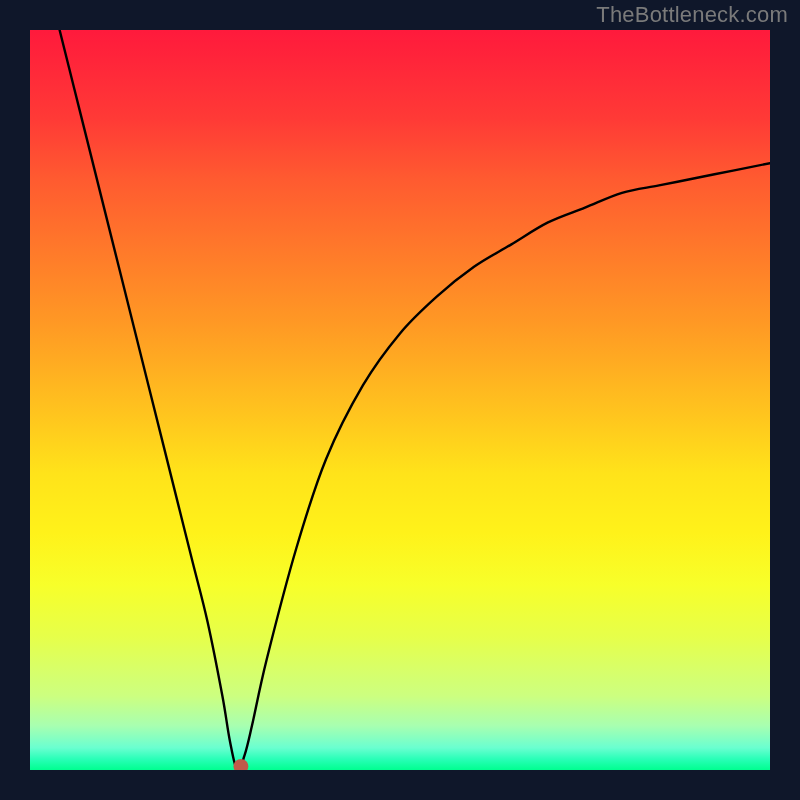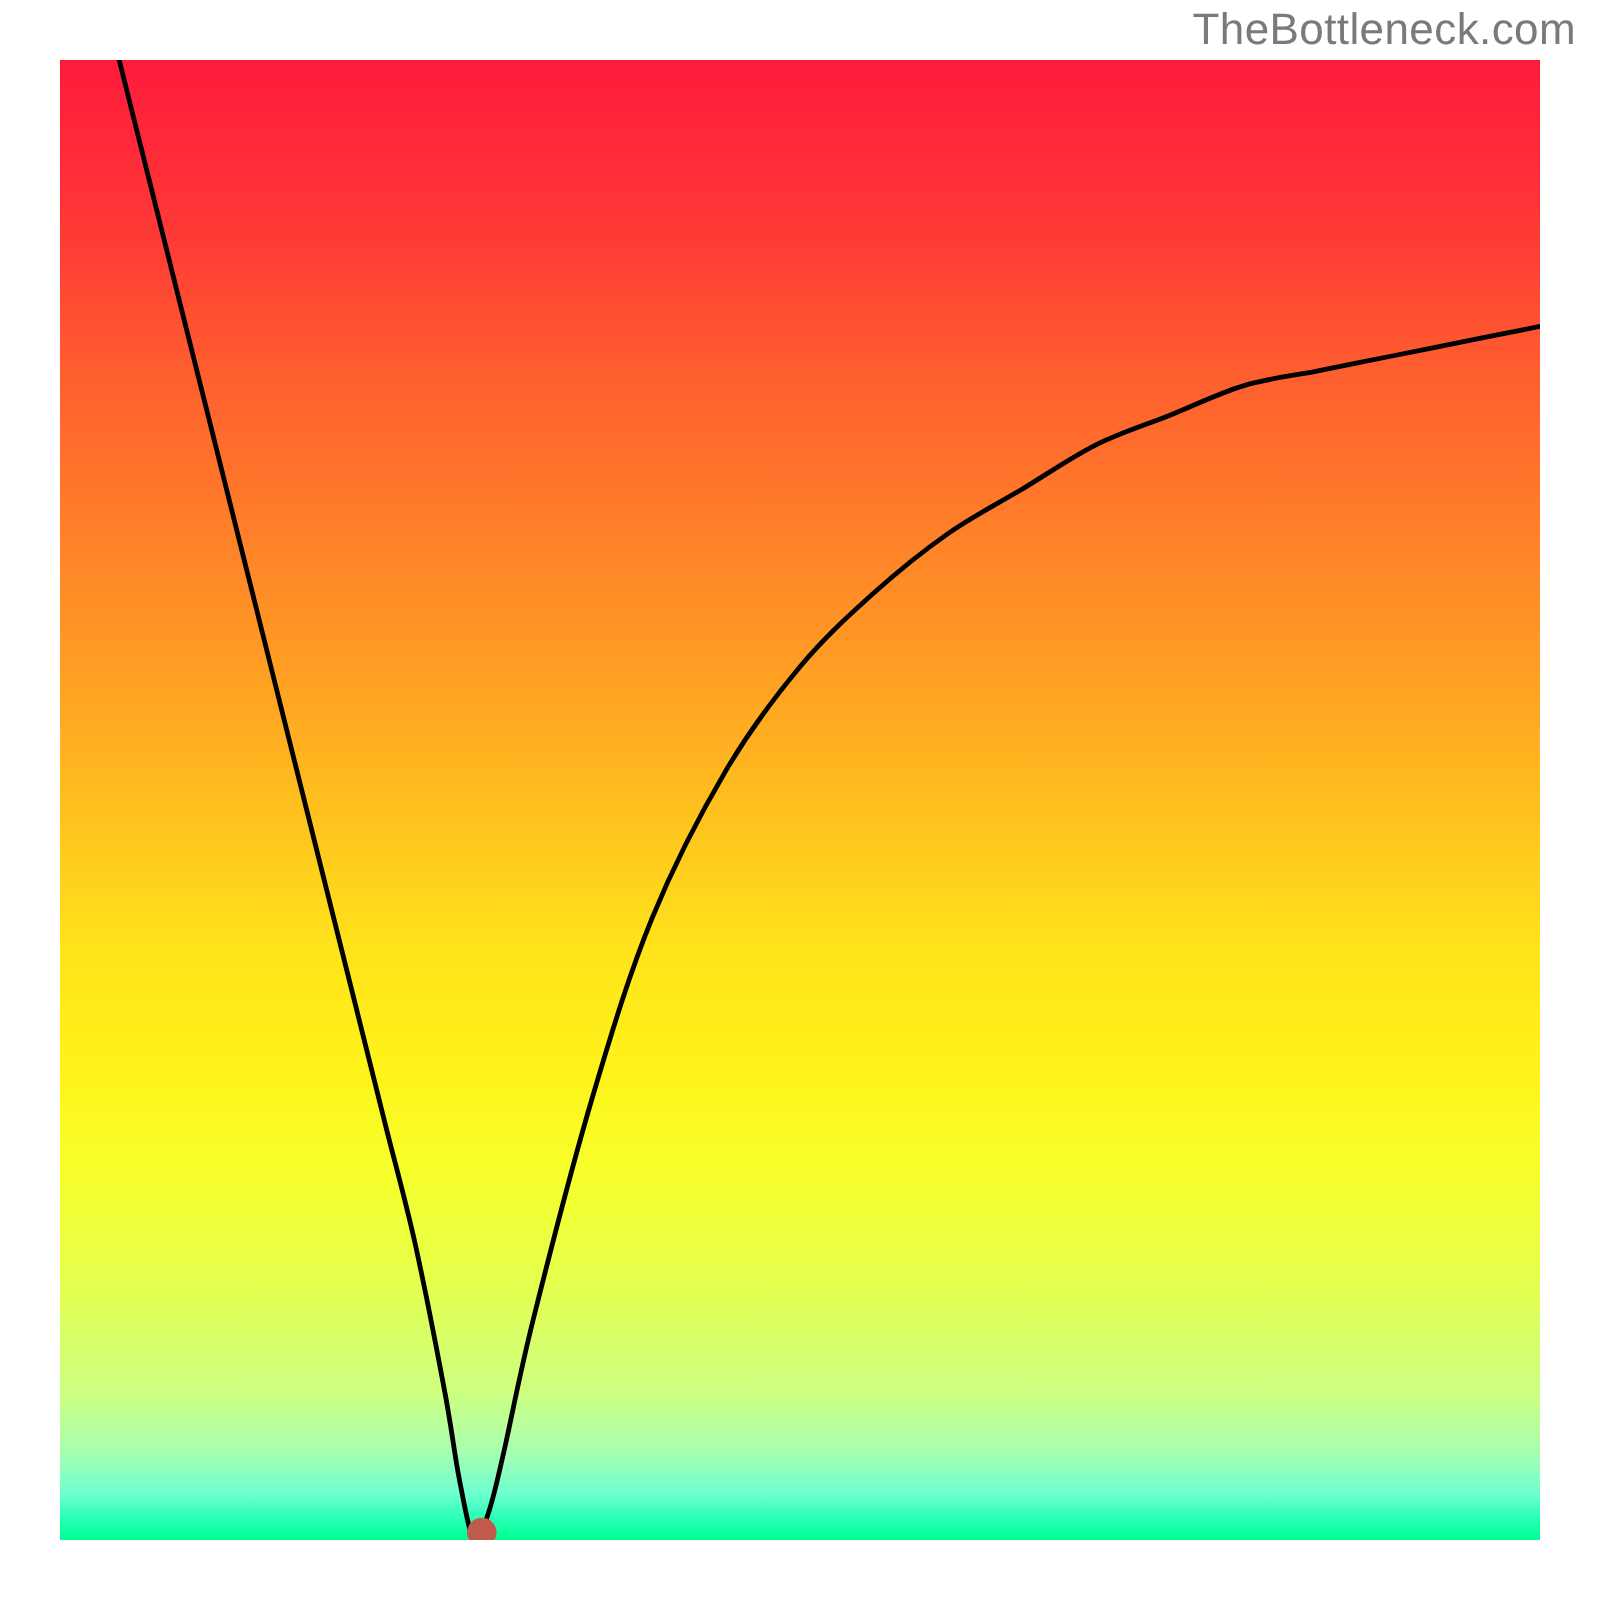--- a/index.html
+++ b/index.html
@@ -8,21 +8,21 @@
     width: 800px;
     height: 800px;
     background: #000;
     font-family: Arial, Helvetica, sans-serif;
     overflow: hidden;
   }
   .frame {
     position: relative;
     width: 800px;
     height: 800px;
-    background: #ffffff;
+    background: #0f172a;
   }
   .watermark {
     position: absolute;
     top: 2px;
     right: 12px;
     color: #7a7a7a;
     font-size: 22px;
     font-weight: 500;
     letter-spacing: 0.2px;
     user-select: none;

